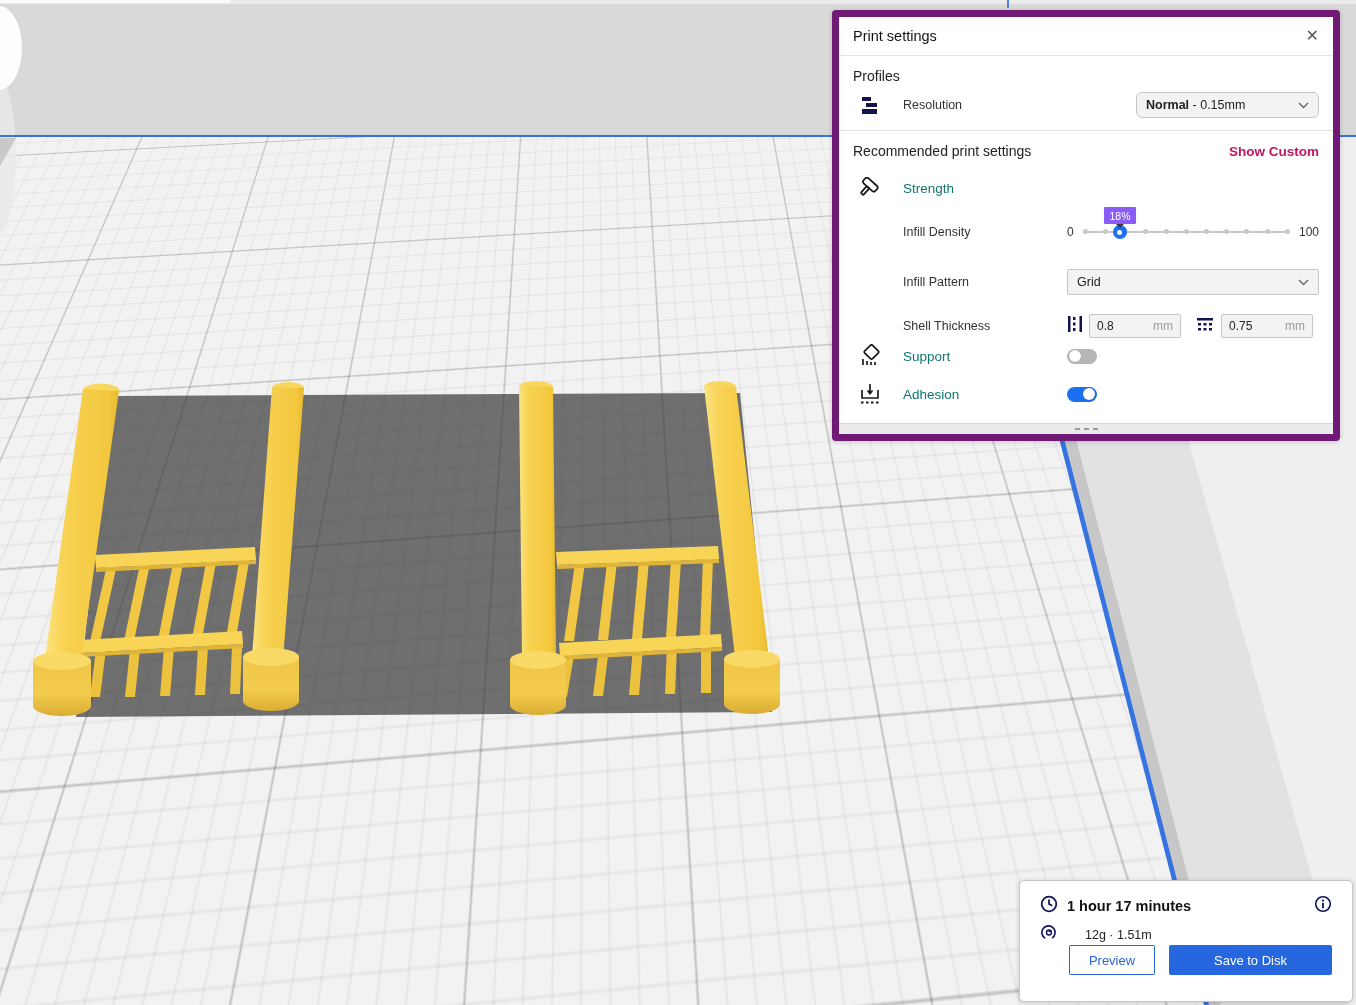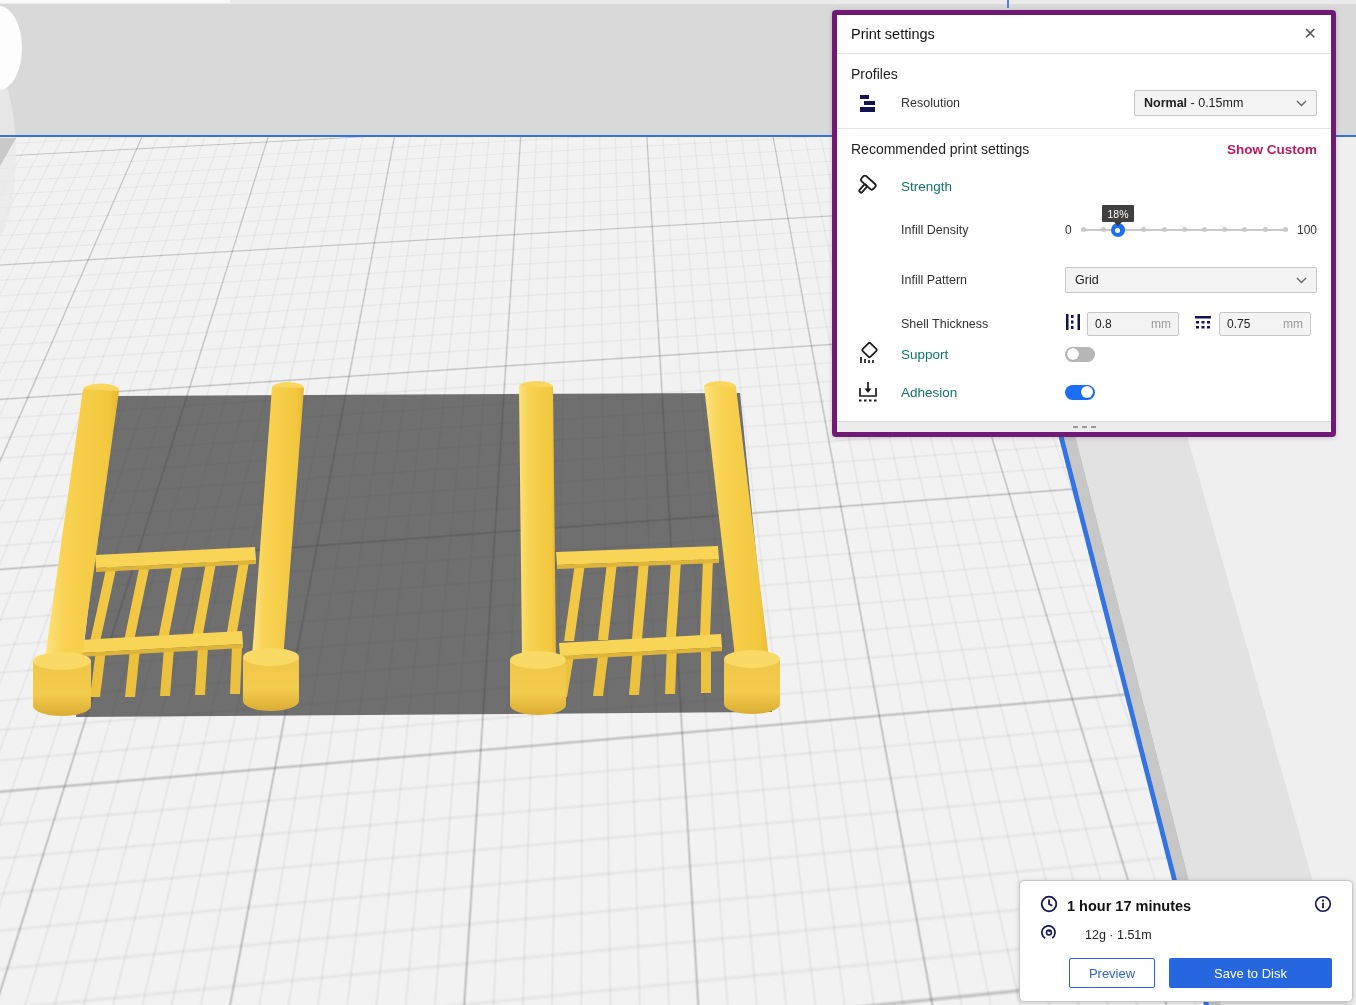--- a/index.html
+++ b/index.html
@@ -30,48 +30,48 @@
   .band{position:absolute;inset:0;z-index:4;}
   .band-edge{background:#c7c7c7;clip-path:polygon(987px 137px,999px 137px,1221px 1005px,1209px 1005px);}
   .band-mid{background:#e2e2e2;clip-path:polygon(999px 137px,1103px 137px,1348px 1005px,1221px 1005px);}
   .band-far{background:#efefef;clip-path:polygon(1103px 137px,1356px 137px,1356px 1005px,1348px 1005px);}
   .diag-blue{position:absolute;inset:0;background:#3573e0;z-index:5;
     clip-path:polygon(982px 137px,987px 137px,1209px 1005px,1204px 1005px);}
   .plate-line{position:absolute;top:135px;left:0;width:1356px;height:2px;background:#3573e0;z-index:5;}
   .scene-svg{position:absolute;inset:0;z-index:6;}
 
   
-  .ps-panel{position:absolute;left:832px;top:10px;width:494px;background:#fff;border:5px solid #701a75;
+  .ps-panel{position:absolute;left:832px;top:10px;width:494px;background:#fff;border:7px solid #701a75;
     border-radius:4px;box-shadow:0 1px 5px rgba(0,0,0,.18);z-index:10;color:#1a1a1a;}
   .ps-header{display:flex;align-items:center;height:38px;padding:0 14px;border-bottom:1px solid #e3e3e3;}
   .ps-title{font-size:14.5px;color:#111;}
   .ps-close{margin-left:auto;font-size:16px;color:#555;cursor:pointer;line-height:1;}
   .ps-body{padding:0 14px;}
   .sec-label{font-size:14px;color:#222;margin:12px 0 2px;}
   .ps-row{position:relative;display:flex;align-items:center;min-height:30px;}
   .row-icon{position:absolute;left:2px;width:30px;display:flex;justify-content:center;}
   .row-label{margin-left:50px;font-size:12.5px;color:#333;}
   .row-label.bold{font-weight:normal;font-size:13.5px;color:#0f766e;}
   .ctrl{position:absolute;left:214px;right:0;display:flex;align-items:center;}
   .divider{border-bottom:1px solid #e3e3e3;margin:10px -14px 0;}
   .rec-row{display:flex;align-items:center;margin-top:12px;}
   .rec-title{font-size:14px;color:#222;}
   .show-custom{margin-left:auto;font-size:13.5px;font-weight:bold;color:#be185d;cursor:pointer;}
   .dropdown{display:flex;align-items:center;height:24px;background:#f3f3f3;border:1px solid #c6c6c6;
     border-radius:2px;padding:0 9px;font-size:12.5px;color:#222;cursor:pointer;flex:1;}
   .dropdown .chev{margin-left:auto;}
-  .dd-res{flex:0 0 163px;margin-left:auto;}
+  .dd-res{flex:0 0 163px;margin-left:auto;border-radius:6px;}
   
   .slider-wrap{flex:1;position:relative;height:26px;margin:0 9px;}
   .slider-track{position:absolute;top:12px;left:0;right:0;height:2px;background:#c9c9c9;}
   .slider-dots{position:absolute;top:8px;left:0;right:0;display:flex;justify-content:space-between;}
   .slider-dots i{width:5px;height:5px;border-radius:50%;background:#c9c9c9;margin-top:2px;}
   .slider-handle{position:absolute;top:6px;width:14px;height:14px;border-radius:50%;background:#1b6ff2;cursor:pointer;}
   .slider-handle::after{content:"";position:absolute;left:4.5px;top:4.5px;width:5px;height:5px;border-radius:50%;background:#fff;}
-  .slider-tip{position:absolute;bottom:21px;width:32px;height:17px;background:#404040;color:#fff;
+  .slider-tip{position:absolute;bottom:21px;width:32px;height:17px;background:#8b5cf6;color:#fff;
     font-size:10.5px;display:flex;align-items:center;justify-content:center;border-radius:1px;}
   .slider-tip::after{content:"";position:absolute;top:17px;left:12px;border:4px solid transparent;border-top-color:#383838;}
   .sl-end{font-size:12px;color:#333;}
   
   .mini-field{display:flex;align-items:center;width:90px;height:22px;background:#f3f3f3;border:1px solid #c6c6c6;border-radius:2px;}
   .mini-field input{border:0;background:transparent;width:48px;font-size:12px;color:#222;padding:0 0 0 7px;outline:none;font-family:"Liberation Sans",sans-serif;}
   .mini-field .unit{margin-left:auto;padding-right:7px;font-size:12px;color:#9a9a9a;}
   
   .toggle{position:relative;width:30px;height:15px;border-radius:8px;background:#b6b6b6;cursor:pointer;}
   .toggle .knob{position:absolute;top:1.5px;left:2px;width:12px;height:12px;border-radius:50%;background:#fff;box-shadow:0 0 1px rgba(0,0,0,.4);}
@@ -82,21 +82,21 @@
   .ps-footer i{width:5px;height:2px;background:#9a9a9a;}
 
   
   .ap-panel{position:absolute;left:1019px;top:880px;width:334px;height:122px;background:#fff;
     border:1px solid #c8c8c8;border-radius:5px;box-shadow:0 1px 5px rgba(0,0,0,.18);z-index:10;
     padding:14px 20px;box-sizing:border-box;}
   .ap-row{display:flex;align-items:center;}
   .ap-time{font-size:14.5px;font-weight:bold;color:#111;margin-left:9px;}
   .ap-mat{font-size:12.5px;color:#222;margin-left:28px;}
   .ap-info{margin-left:auto;}
-  .ap-buttons{display:flex;margin-top:13px;padding-left:29px;}
+  .ap-buttons{display:flex;margin-top:0;padding-left:29px;}
   .btn-preview{width:86px;height:30px;background:#fff;border:1px solid #2b64d9;border-radius:2px;
     color:#2b64d9;font-size:13px;font-family:"Liberation Sans",sans-serif;cursor:pointer;}
   .btn-save{flex:1;margin-left:14px;height:30px;background:#2667e0;border:0;border-radius:2px;
     color:#fff;font-size:13px;font-family:"Liberation Sans",sans-serif;cursor:pointer;}
 </style>
 </head>
 <body>
 
 <div class="screen">
 

